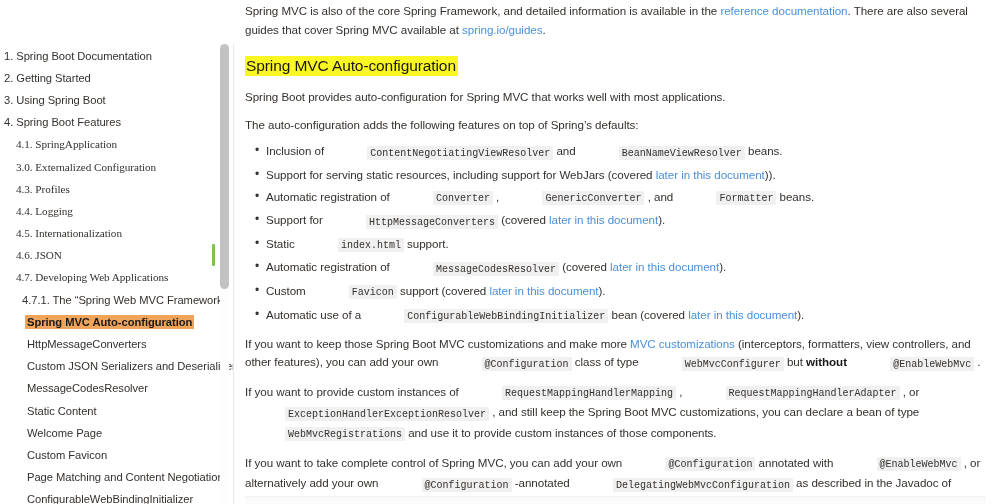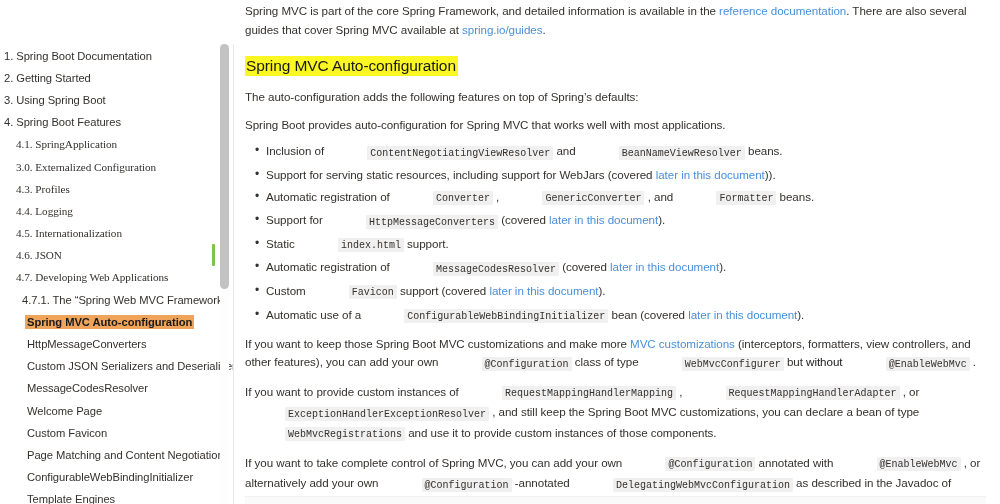--- a/index.html
+++ b/index.html
@@ -156,21 +156,21 @@
     white-space: nowrap;
     margin-left: 40px;
   }
 
   a.link {
     color: #4a90d9;
     text-decoration: none;
     cursor: pointer;
   }
 
-  b.strong { font-weight: normal; color: #191919; }
+  b.strong { font-weight: bold; color: #191919; }
 
   
   #bottom-block {
     position: absolute;
     left: 11px;
     right: 14px;
     bottom: 0;
     height: 8px;
     background: #fafafa;
     border-top: 1px solid #f2f2f2;
@@ -192,45 +192,46 @@
         <li class="nav-item lvl2"><span class="nav-text">4.3. Profiles</span></li>
         <li class="nav-item lvl2"><span class="nav-text">4.4. Logging</span></li>
         <li class="nav-item lvl2"><span class="nav-text">4.5. Internationalization</span></li>
         <li class="nav-item lvl2"><span class="nav-text">4.6. JSON</span></li>
         <li class="nav-item lvl2"><span class="nav-text">4.7. Developing Web Applications</span></li>
         <li class="nav-item lvl3"><span class="nav-text">4.7.1. The “Spring Web MVC Framework”</span></li>
         <li class="nav-item lvl4 active"><span class="nav-text">Spring MVC Auto-configuration</span></li>
         <li class="nav-item lvl4"><span class="nav-text">HttpMessageConverters</span></li>
         <li class="nav-item lvl4"><span class="nav-text">Custom JSON Serializers and Deserializers</span></li>
         <li class="nav-item lvl4"><span class="nav-text">MessageCodesResolver</span></li>
+        <li class="nav-item lvl4"><span class="nav-text">Static Content</span></li>
         <li class="nav-item lvl4"><span class="nav-text">Welcome Page</span></li>
         <li class="nav-item lvl4"><span class="nav-text">Custom Favicon</span></li>
         <li class="nav-item lvl4"><span class="nav-text">Page Matching and Content Negotiation</span></li>
         <li class="nav-item lvl4"><span class="nav-text">ConfigurableWebBindingInitializer</span></li>
         <li class="nav-item lvl4"><span class="nav-text">Template Engines</span></li>
         <li class="nav-item lvl4"><span class="nav-text">Error Handling</span></li>
       </ul>
     <div id="green-marker"></div>
     <div id="sb-track"></div>
     <div id="sb-thumb"></div>
   </nav>
 
   <main id="content">
 
     <p class="intro-para">
-      <span>Spring MVC is part of the core Spring Framework, and detailed information is available in the </span><a class="link">reference documentation</a><span>. There are also several guides that cover Spring MVC available at </span><a class="link">spring.io/guides</a><span>.</span>
+      <span>Spring MVC is also of the core Spring Framework, and detailed information is available in the </span><a class="link">reference documentation</a><span>. There are also several guides that cover Spring MVC available at </span><a class="link">spring.io/guides</a><span>.</span>
     </p>
 
     <h2 class="section-title">
       <span class="hl">Spring MVC Auto-configuration</span>
     </h2>
 
+    <p>Spring Boot provides auto-configuration for Spring MVC that works well with most applications.</p>
+
     <p>The auto-configuration adds the following features on top of Spring’s defaults:</p>
-
-    <p>Spring Boot provides auto-configuration for Spring MVC that works well with most applications.</p>
 
     <ul class="feature-list" id="feature-list">
         <li><span>Inclusion of </span><code>ContentNegotiatingViewResolver</code><span> and </span><code>BeanNameViewResolver</code><span> beans.</span></li>
         <li><span>Support for serving static resources, including support for WebJars (covered </span><a class="link">later in this document</a><span>)).</span></li>
         <li><span>Automatic registration of </span><code>Converter</code><span> , </span><code>GenericConverter</code><span> , and </span><code>Formatter</code><span> beans.</span></li>
         <li><span>Support for </span><code>HttpMessageConverters</code><span> (covered </span><a class="link">later in this document</a><span>).</span></li>
         <li><span>Static </span><code>index.html</code><span> support.</span></li>
         <li><span>Automatic registration of </span><code>MessageCodesResolver</code><span> (covered </span><a class="link">later in this document</a><span>).</span></li>
         <li><span>Custom </span><code>Favicon</code><span> support (covered </span><a class="link">later in this document</a><span>).</span></li>
         <li><span>Automatic use of a </span><code>ConfigurableWebBindingInitializer</code><span> bean (covered </span><a class="link">later in this document</a><span>).</span></li>

